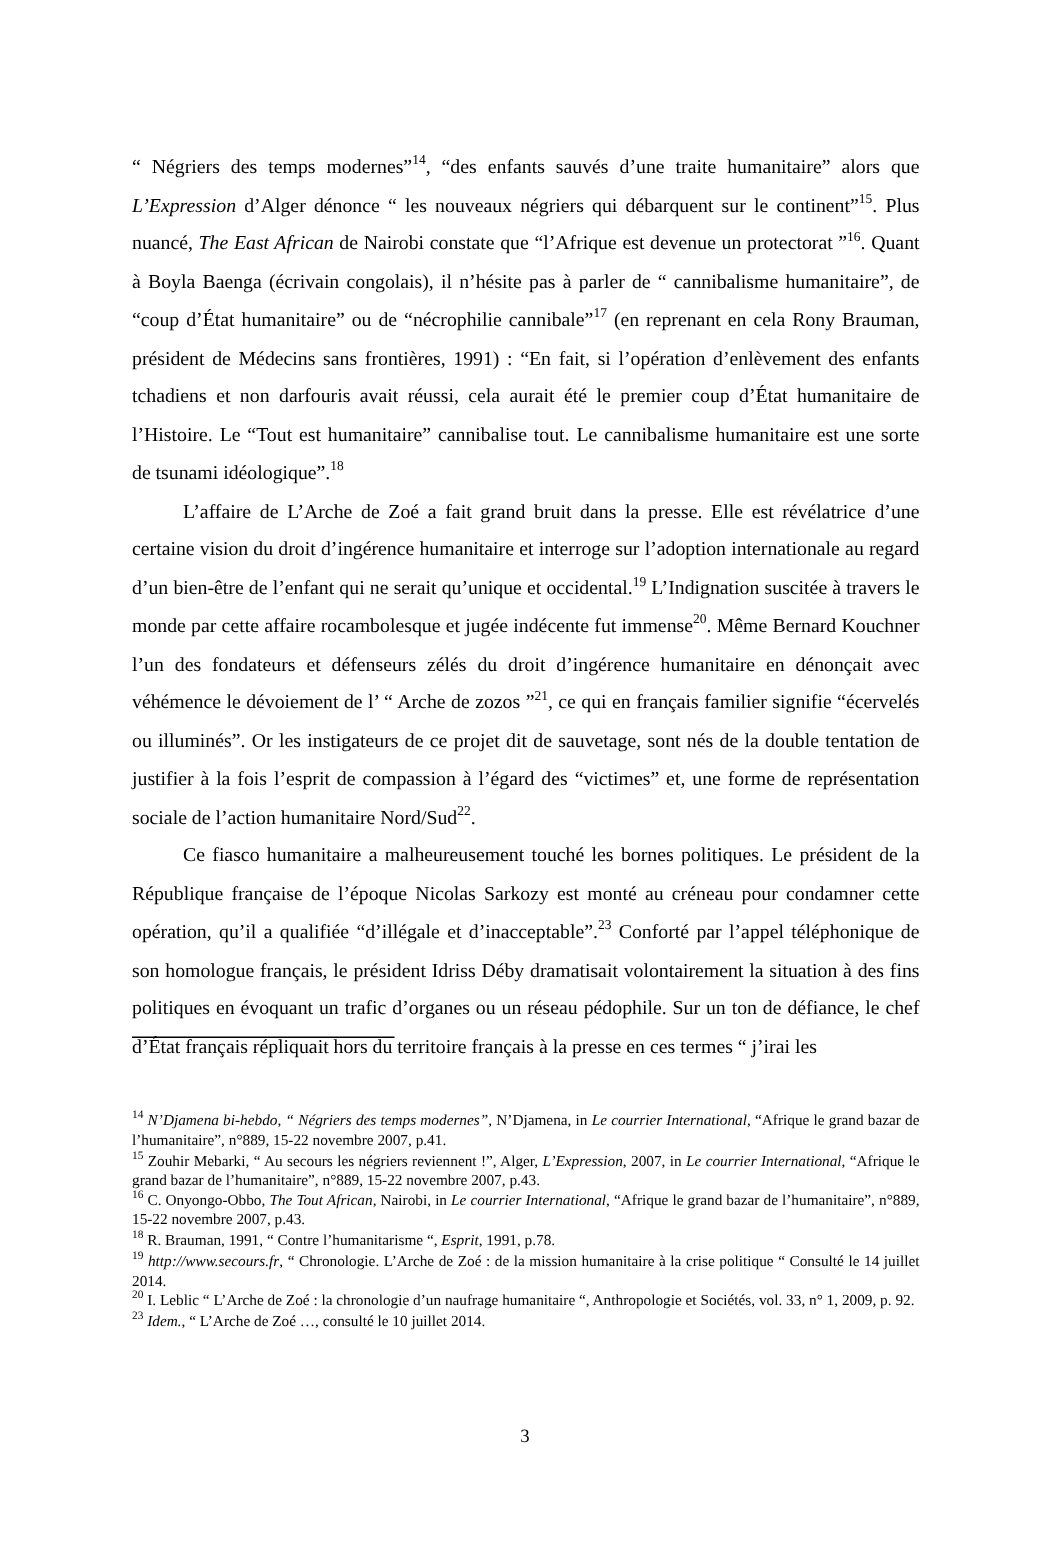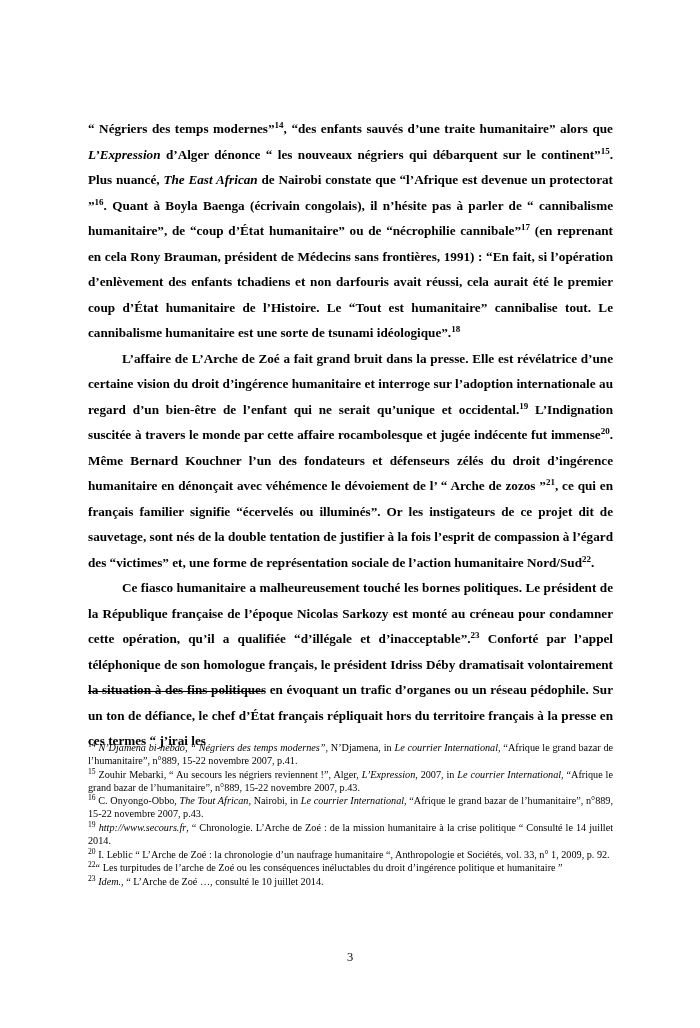--- a/index.html
+++ b/index.html
@@ -18,23 +18,22 @@
   .page {
     position: absolute;
     left: 0; top: 0;
     width: 700px;
     height: 1028px;
     background: #fff;
   }
   .content {
     position: absolute;
     left: 88px;
-    top: 116px;
+    top: 98px;
     width: 525px;
-    font-weight: bold;
   }
   p.body-par {
     margin: 0 0 0 0;
     font-size: 13.2px;
     line-height: 25.5px;
     text-align: justify;
     text-justify: inter-word;
     text-indent: 0;
   }
   p.body-par.indent {
@@ -90,21 +89,21 @@
       <p class="body-par indent"><span>L’affaire de L’Arche de Zoé a fait grand bruit dans la presse. Elle est révélatrice d’une certaine vision du droit d’ingérence humanitaire et interroge sur l’adoption internationale au regard d’un bien-être de l’enfant qui ne serait qu’unique et occidental.</span><sup>19</sup><span> L’Indignation suscitée à travers le monde par cette affaire rocambolesque et jugée indécente fut immense</span><sup>20</sup><span>. Même Bernard Kouchner l’un des fondateurs et défenseurs zélés du droit d’ingérence humanitaire en dénonçait avec véhémence le dévoiement de l’ “ Arche de zozos ”</span><sup>21</sup><span>, ce qui en français familier signifie “écervelés ou illuminés”. Or les instigateurs de ce projet dit de sauvetage, sont nés de la double tentation de justifier à la fois l’esprit de compassion à l’égard des “victimes” et, une forme de représentation sociale de l’action humanitaire Nord/Sud</span><sup>22</sup><span>.</span></p>
       <p class="body-par indent"><span>Ce fiasco humanitaire a malheureusement touché les bornes politiques. Le président de la République française de l’époque Nicolas Sarkozy  est monté au créneau pour condamner cette opération, qu’il a qualifiée “d’illégale et d’inacceptable”.</span><sup>23</sup><span> Conforté par l’appel téléphonique de son homologue français, le président Idriss Déby dramatisait volontairement la situation à des fins politiques en évoquant un trafic d’organes ou un réseau pédophile. Sur un ton de défiance, le chef d’État français répliquait hors du territoire français à la presse en ces termes “  j’irai les</span></p>
     </div>
 
   <div class="footnote-rule"></div>
 
   <div class="footnotes" id="footnotes-block">
       <p class="fn"><sup>14</sup><span> </span><em>N’Djamena bi-hebdo, “ Négriers des temps modernes”</em><span>, N’Djamena, in </span><em>Le courrier International</em><span>, “Afrique le grand bazar de l’humanitaire”, n°889, 15-22 novembre 2007, p.41.</span></p>
       <p class="fn"><sup>15</sup><span> Zouhir Mebarki, “ Au secours les négriers reviennent !”,  Alger, </span><em>L’Expression</em><span>, 2007, in </span><em>Le courrier International</em><span>, “Afrique le grand bazar de l’humanitaire”, n°889, 15-22 novembre 2007, p.43.</span></p>
       <p class="fn"><sup>16</sup><span> C. Onyongo-Obbo, </span><em>The Tout African,</em><span> Nairobi, in </span><em>Le courrier International</em><span>, “Afrique le grand bazar de l’humanitaire”, n°889, 15-22 novembre 2007, p.43.</span></p>
+      <p class="fn"><sup>18</sup><span> R. Brauman, 1991, “ Contre l’humanitarisme “, </span><em>Esprit</em><span>, 1991, p.78.</span></p>
       <p class="fn"><sup>19</sup><span> </span><em>http://www.secours.fr</em><span>, “ Chronologie. L’Arche de Zoé : de la mission humanitaire à la crise politique “ Consulté le 14 juillet 2014.</span></p>
       <p class="fn"><sup>20</sup><span> I. Leblic “ L’Arche de Zoé : la chronologie d’un naufrage humanitaire “, Anthropologie et Sociétés, vol. 33, n° 1, 2009, p. 92.</span></p>
-      <p class="fn"><sup>22</sup><span>“ Les turpitudes de l’arche de Zoé ou les conséquences inéluctables du droit d’ingérence politique et humanitaire ”</span></p>
       <p class="fn"><sup>23</sup><span> </span><em>Idem.</em><span>, “ L’Arche de Zoé …, consulté le 10 juillet 2014.</span></p>
     </div>
 
   <div class="page-number">3</div>
 
 </div>
 
 </body></html>

